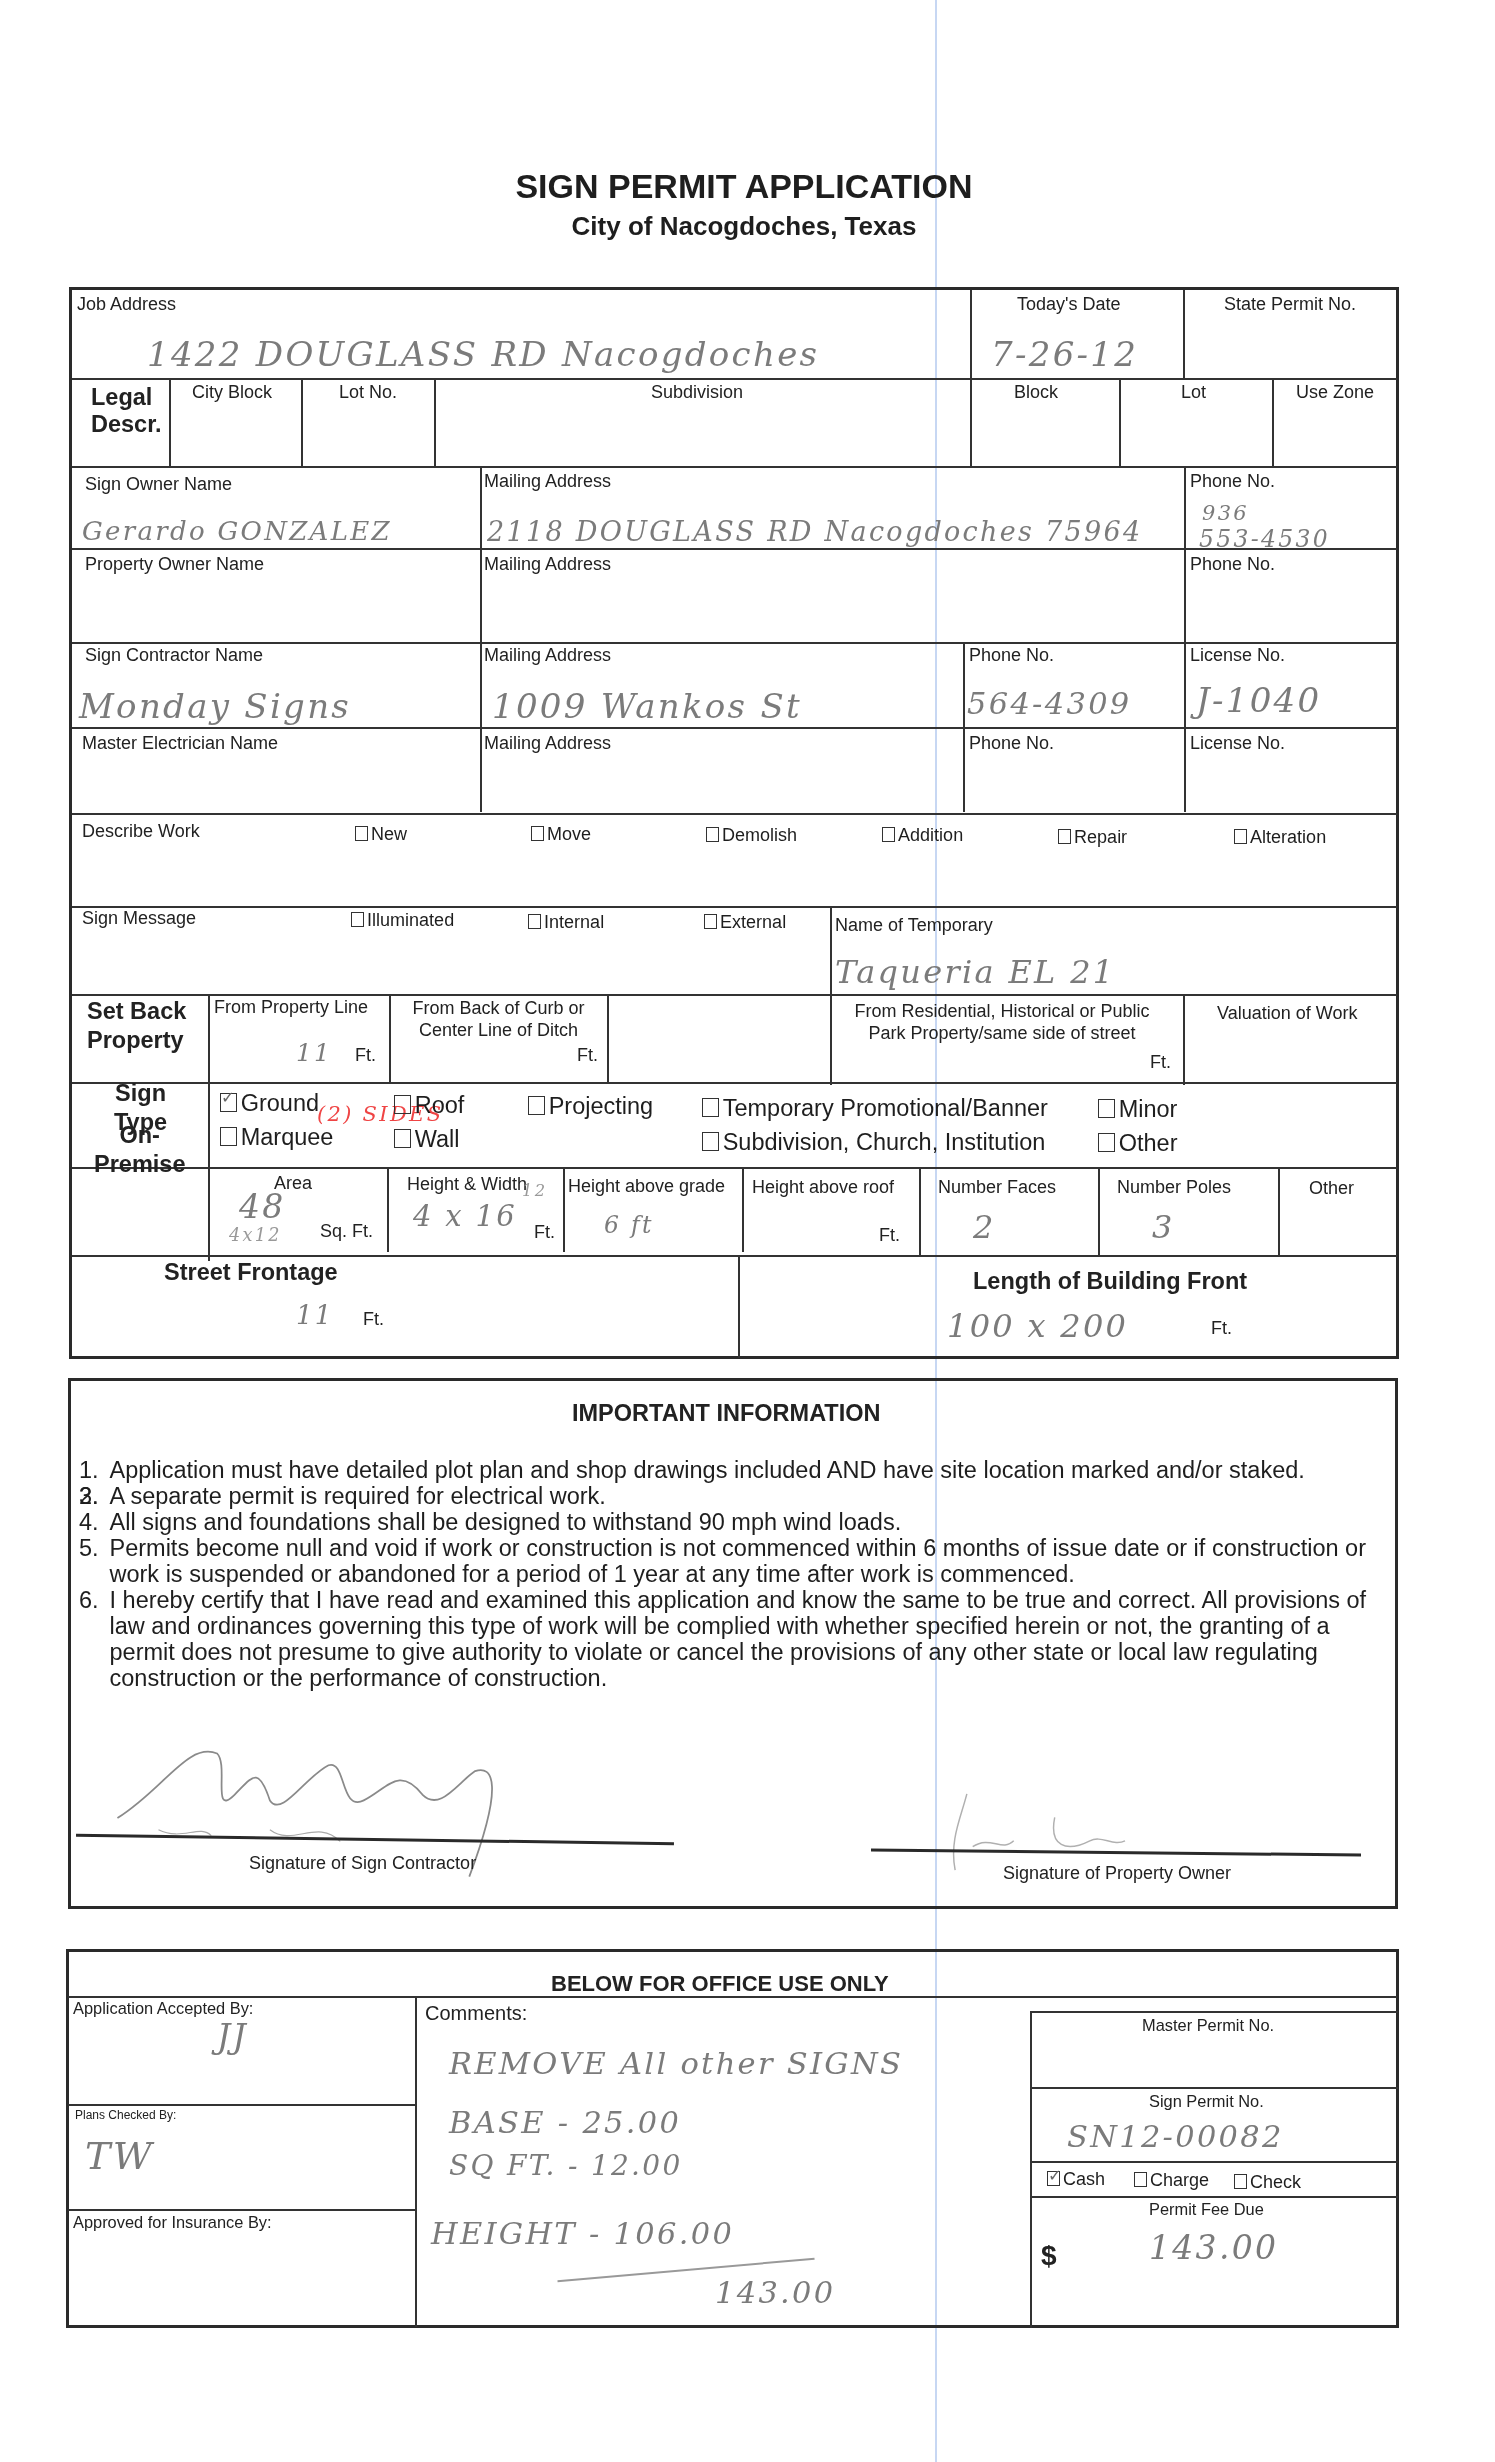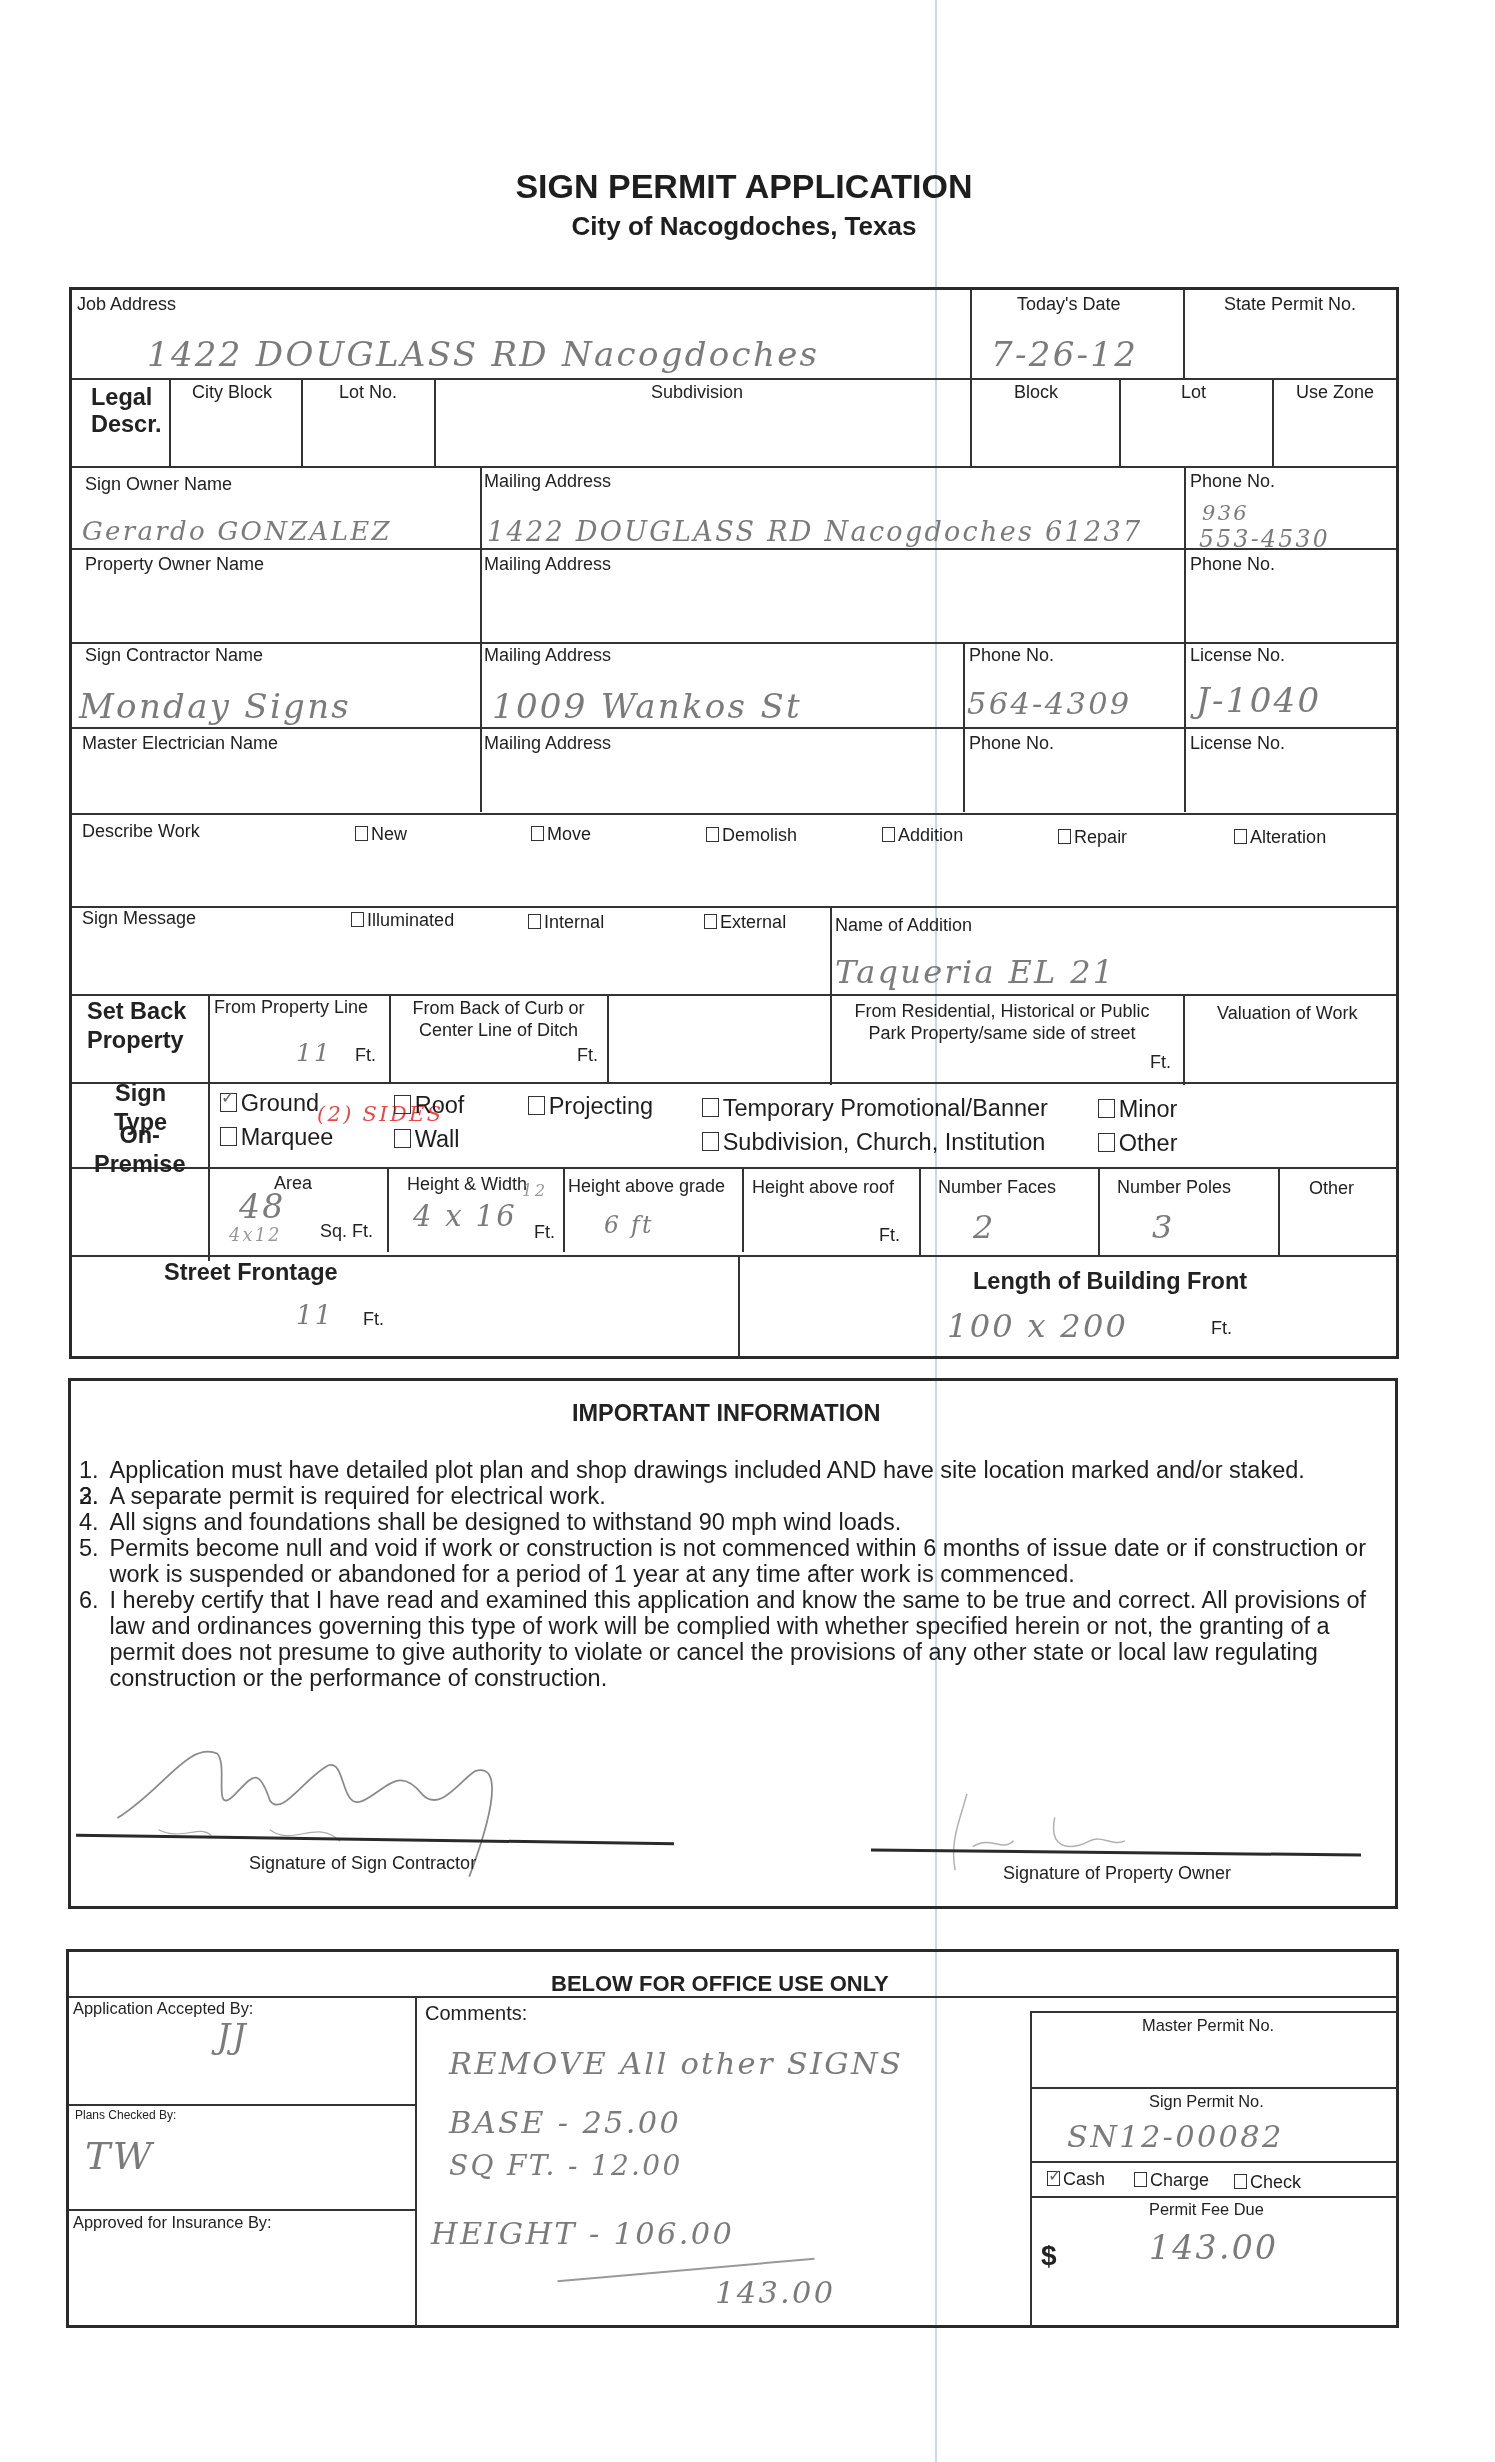--- a/index.html
+++ b/index.html
@@ -61,21 +61,21 @@
 <div class="vl" style="left:1119px; top:378px; height:88px;"></div>
 <div class="lbl" style="left:1181px; top:382px;">Lot</div>
 <div class="vl" style="left:1272px; top:378px; height:88px;"></div>
 <div class="lbl" style="left:1296px; top:382px;">Use Zone</div>
 <div class="hl" style="left:72px; top:466px; width:1325px;"></div>
 
 <div class="lbl" style="left:85px; top:474px;">Sign Owner Name</div>
 <div class="hand" style="left:82px; top:516px; font-size:26px;">Gerardo GONZALEZ</div>
 <div class="vl" style="left:480px; top:466px; height:346px;"></div>
 <div class="lbl" style="left:484px; top:471px;">Mailing Address</div>
-<div class="hand" style="left:487px; top:516px; font-size:27px;">1422 DOUGLASS RD Nacogdoches 61237</div>
+<div class="hand" style="left:487px; top:516px; font-size:27px;">2118 DOUGLASS RD Nacogdoches 75964</div>
 <div class="vl" style="left:1184px; top:466px; height:346px;"></div>
 <div class="lbl" style="left:1190px; top:471px;">Phone No.</div>
 <div class="hand" style="left:1202px; top:501px; font-size:21px;">936</div>
 <div class="hand" style="left:1199px; top:525px; font-size:23.5px;">553-4530</div>
 <div class="hl" style="left:72px; top:548px; width:1325px;"></div>
 
 <div class="lbl" style="left:85px; top:554px;">Property Owner Name</div>
 <div class="abs" style="left:76px; top:580px; width:399px; height:56px;"></div>
 <div class="lbl" style="left:484px; top:554px;">Mailing Address</div>
 <div class="abs" style="left:485px; top:580px; width:695px; height:56px;"></div>
@@ -111,21 +111,21 @@
 <div class="opt" style="left:882px; top:825px;"><span class="cb"></span><span>Addition</span></div>
 <div class="opt" style="left:1058px; top:827px;"><span class="cb"></span><span>Repair</span></div>
 <div class="opt" style="left:1234px; top:827px;"><span class="cb"></span><span>Alteration</span></div>
 <div class="hl" style="left:72px; top:906px; width:1325px;"></div>
 
 <div class="lbl" style="left:82px; top:908px;">Sign Message</div>
 <div class="opt" style="left:351px; top:910px;"><span class="cb"></span><span>Illuminated</span></div>
 <div class="opt" style="left:528px; top:912px;"><span class="cb"></span><span>Internal</span></div>
 <div class="opt" style="left:704px; top:912px;"><span class="cb"></span><span>External</span></div>
 <div class="vl" style="left:830px; top:906px; height:179px;"></div>
-<div class="lbl" style="left:835px; top:915px;">Name of Addition</div>
+<div class="lbl" style="left:835px; top:915px;">Name of Temporary</div>
 <div class="hand" style="left:835px; top:953px; font-size:32px;">Taqueria EL 21</div>
 <div class="hl" style="left:72px; top:994px; width:1325px;"></div>
 
 <div class="lbl bold big" style="left:87px; top:997px; line-height:29px;"><span>Set Back</span><br><span>Property</span></div>
 <div class="vl" style="left:208px; top:994px; height:267px;"></div>
 <div class="lbl" style="left:214px; top:997px;">From Property Line</div>
 <div class="hand" style="left:296px; top:1038px; font-size:24.6px;">11</div>
 <div class="lbl" style="left:355px; top:1045px;">Ft.</div>
 <div class="vl" style="left:389px; top:994px; height:88px;"></div>
 <div class="lbl lblc" style="left:396px; top:997px; width:205px;">From Back of Curb or Center Line of Ditch</div>

